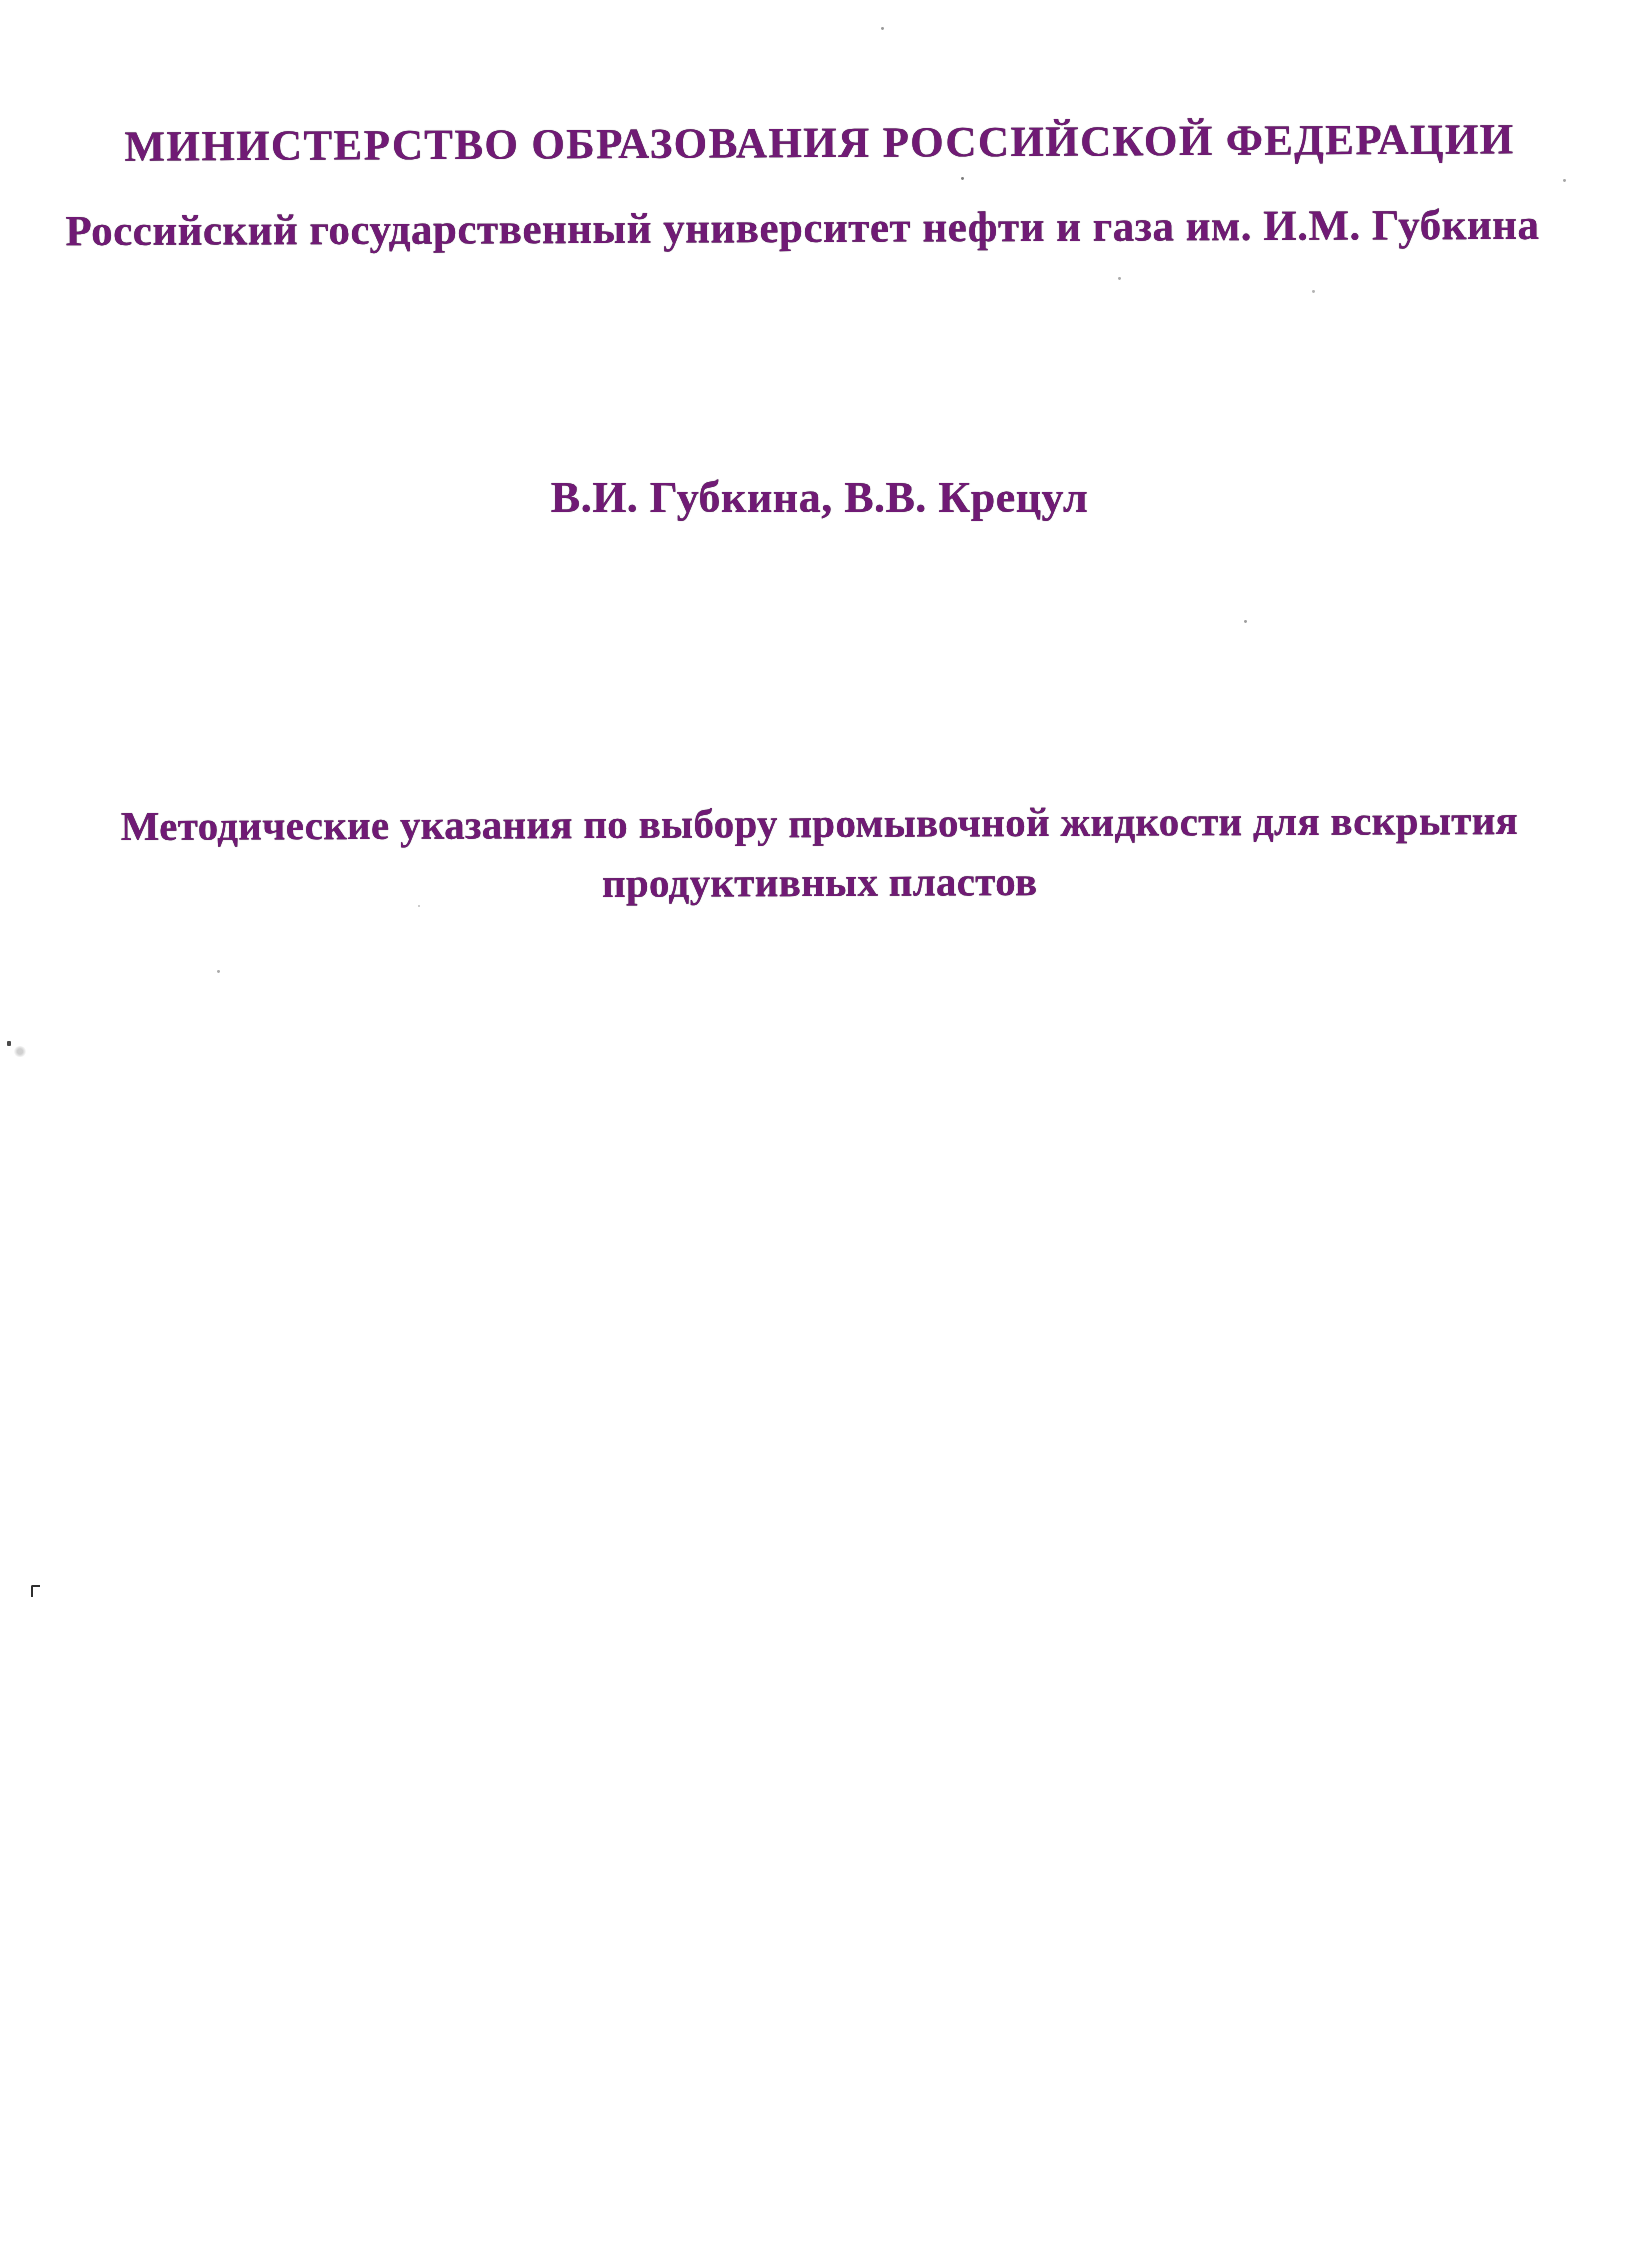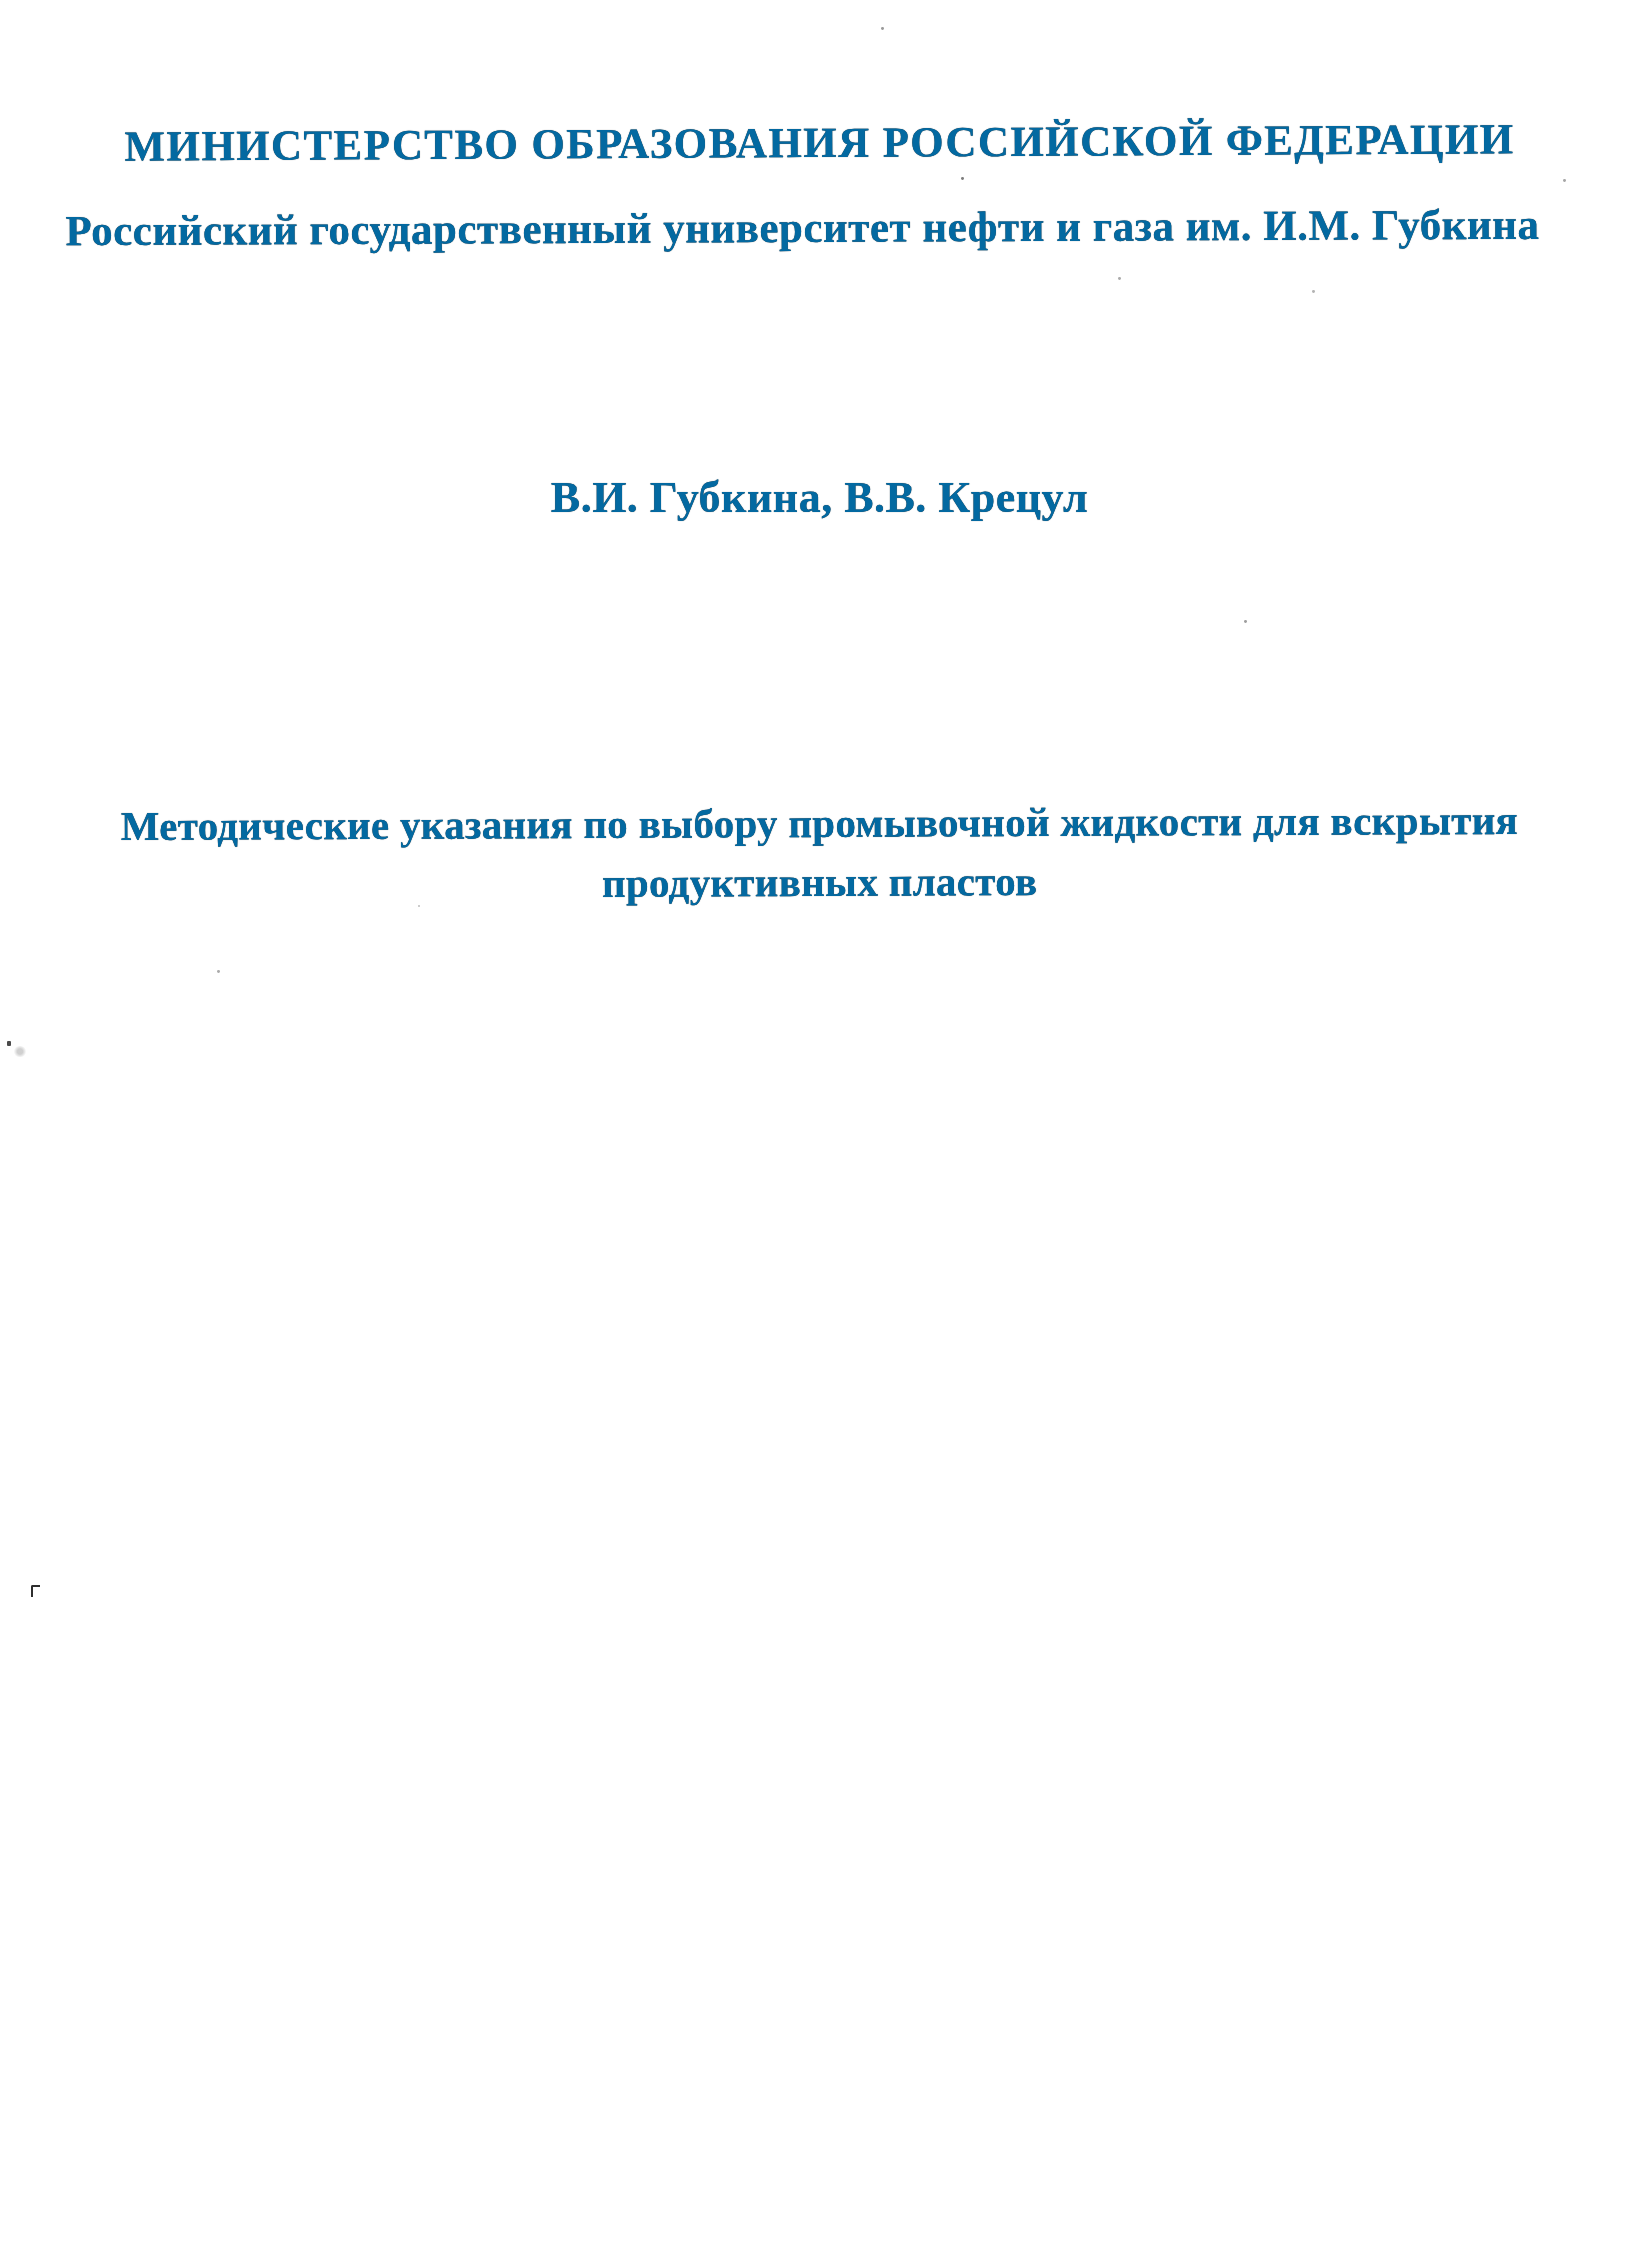--- a/index.html
+++ b/index.html
@@ -8,21 +8,21 @@
     padding: 0;
     background: #ffffff;
   }
   .page {
     position: relative;
     width: 1639px;
     height: 1648px;
     background: #ffffff;
     overflow: hidden;
     font-family: "Liberation Serif", "DejaVu Serif", serif;
-    color: #0369a1;
+    color: #701a75;
   }
   .line {
     position: absolute;
     left: 0;
     width: 100%;
     text-align: center;
     font-weight: bold;
     white-space: nowrap;
     text-shadow: 0 0 0.7px rgba(0,0,0,0.85);
   }

